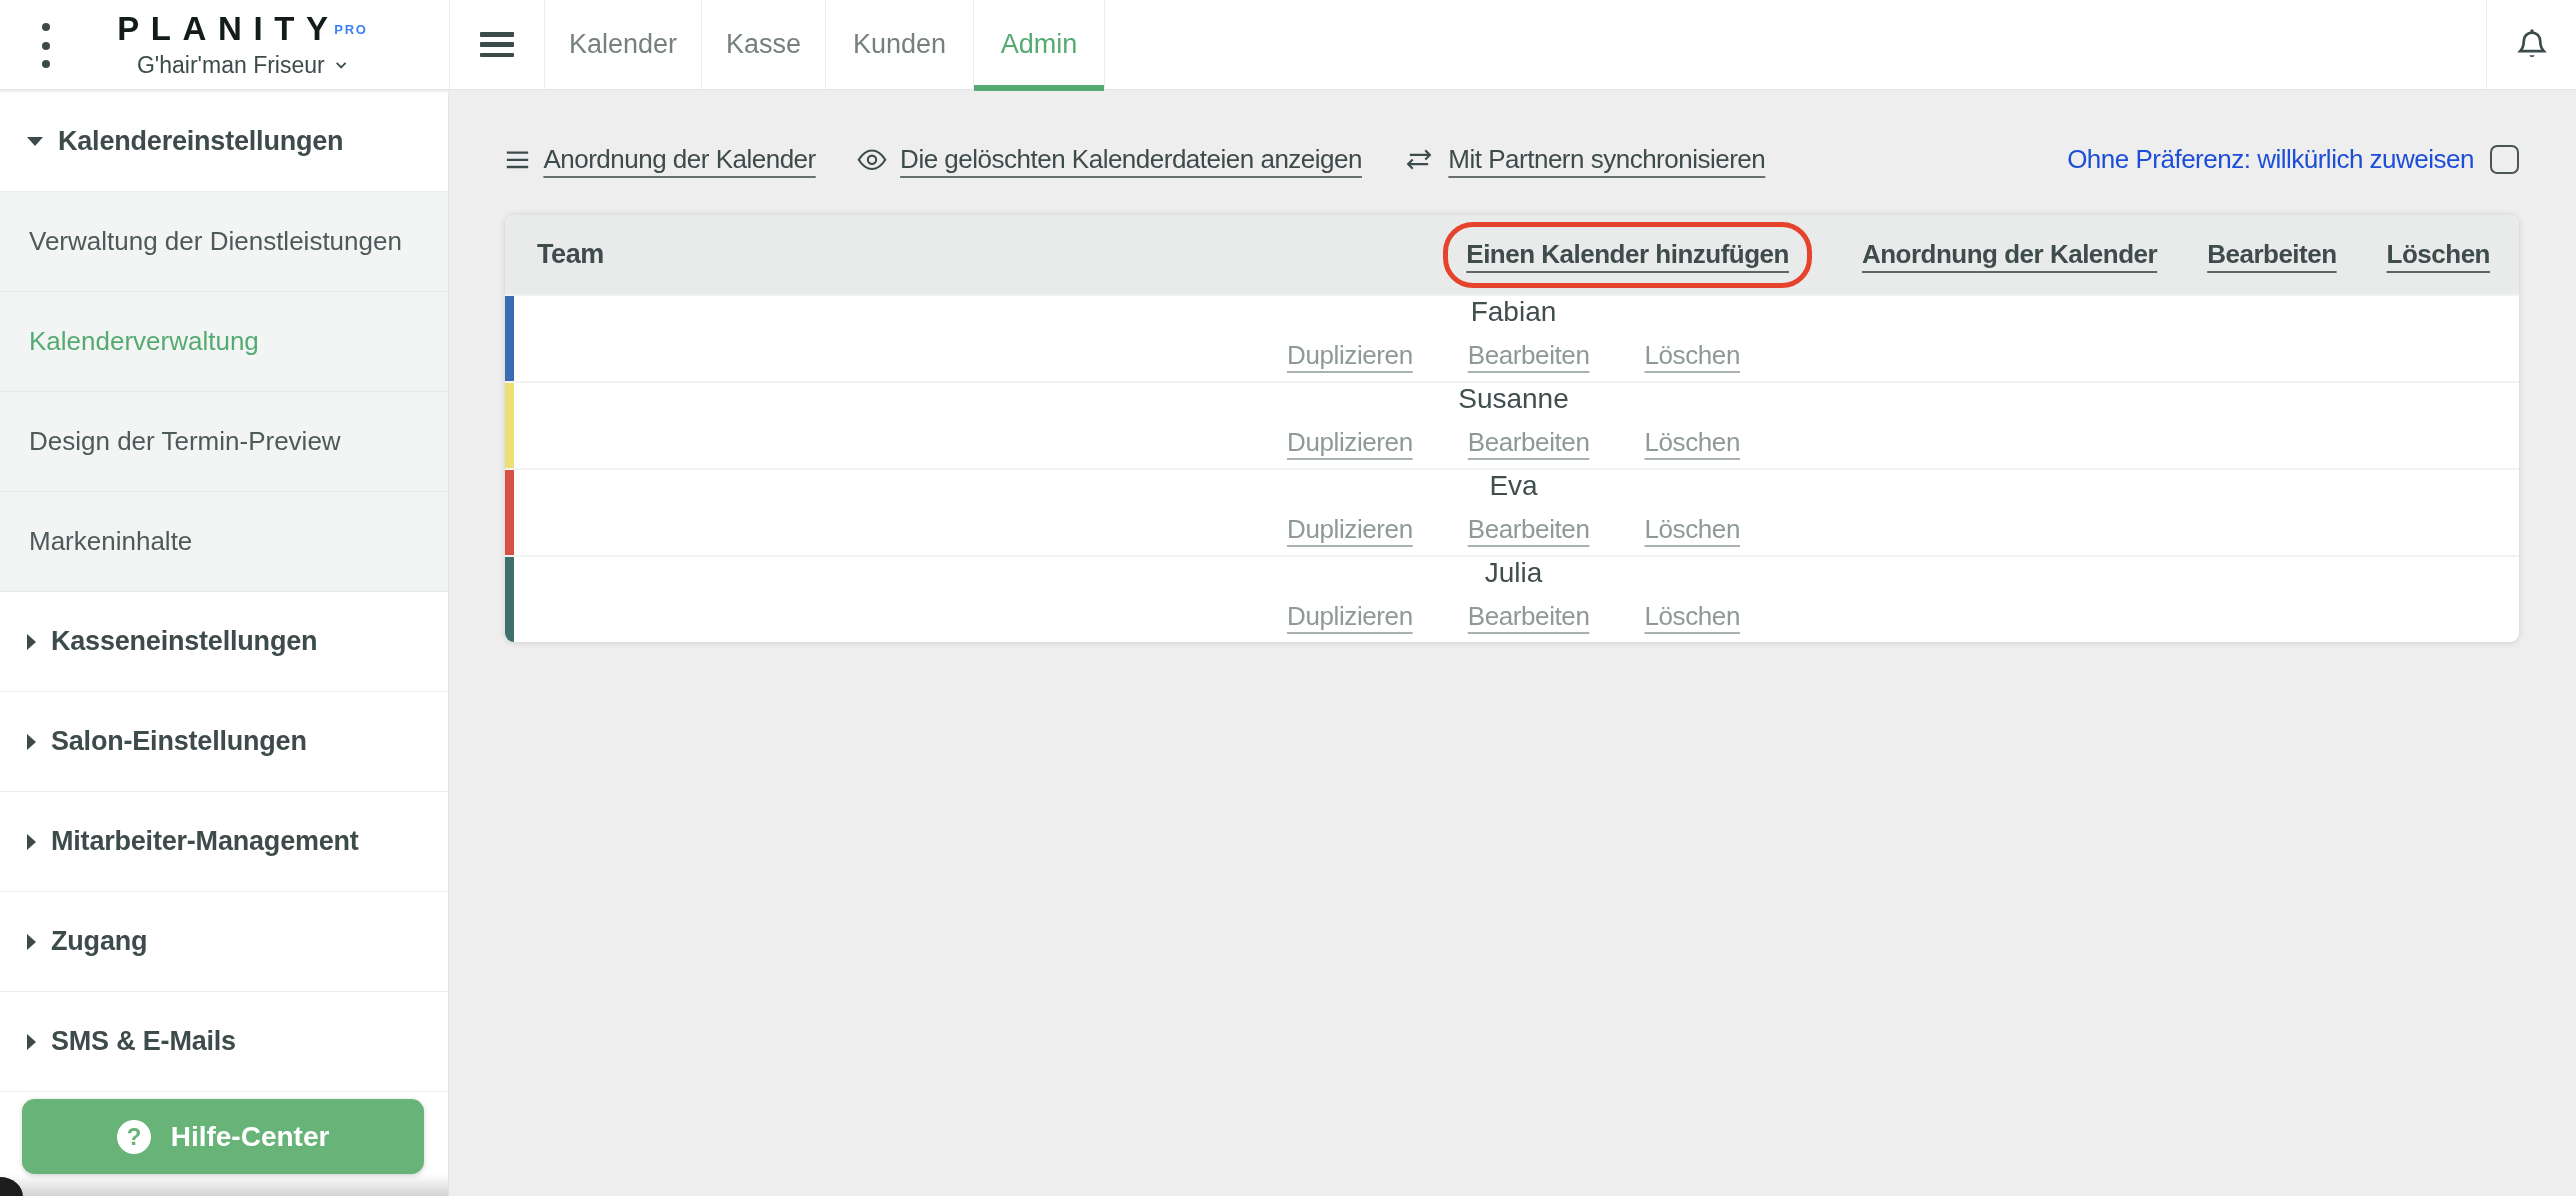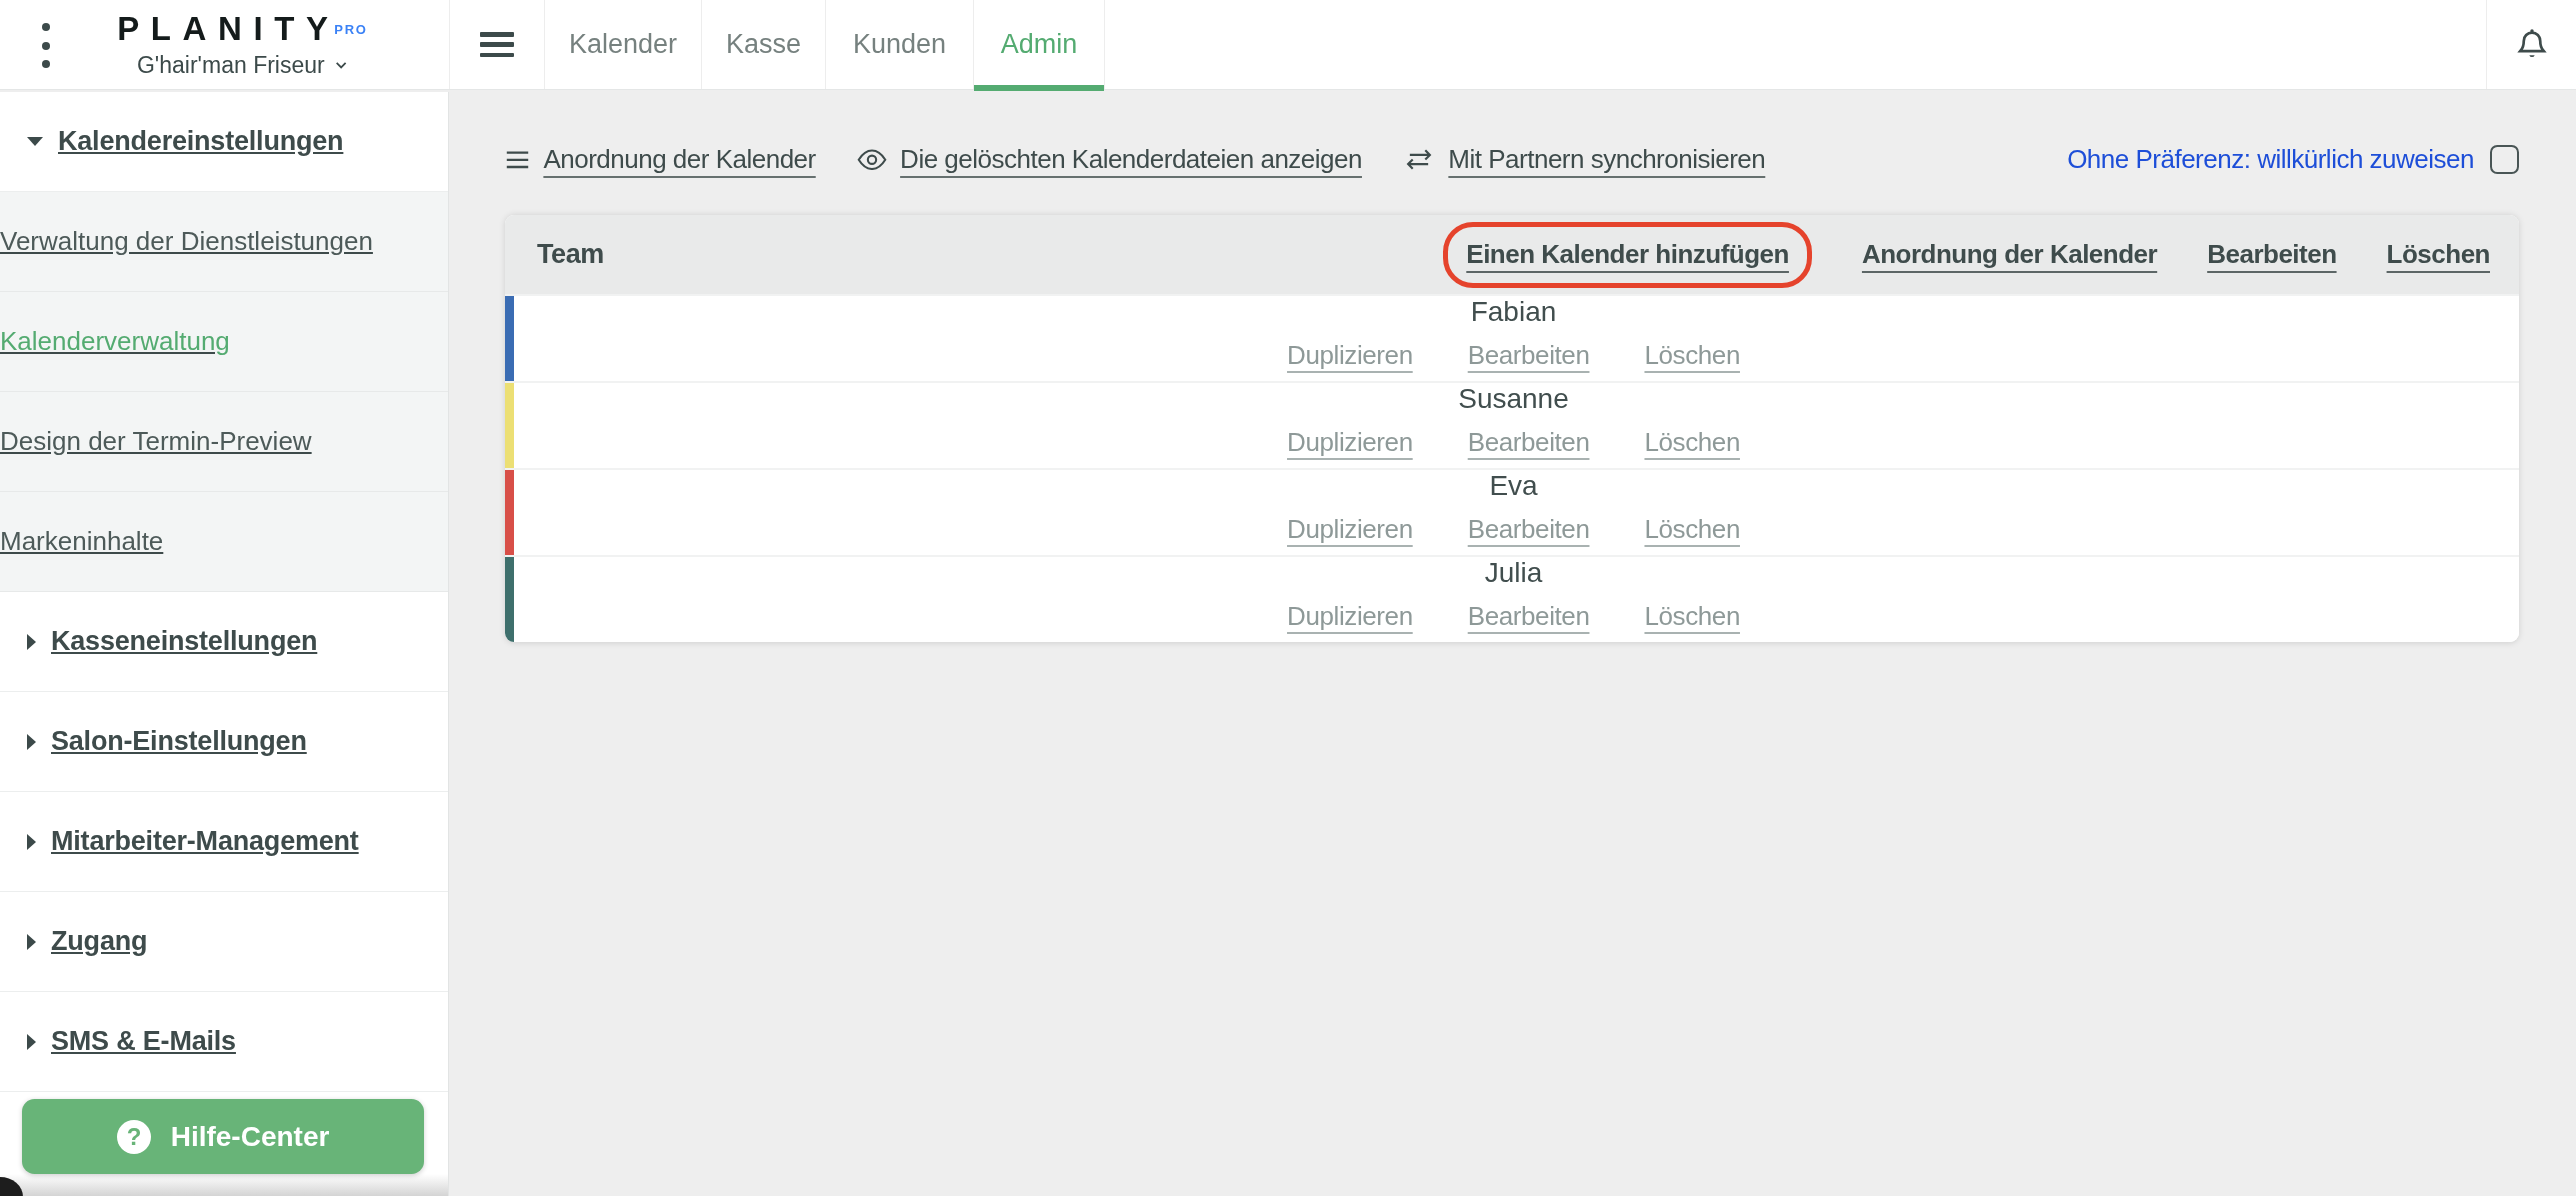--- a/index.html
+++ b/index.html
@@ -43,26 +43,26 @@
   .hdr-spacer { flex:1; }
   .bell-zone { width:90px; border-left:1.8px solid #ededed; display:flex; align-items:center; justify-content:center; }
   .bell { cursor:pointer; width:39px; height:39px; display:flex; align-items:center; justify-content:center;}
 
   
   aside {
     position:absolute; top:92px; left:0; bottom:0; width:449px;
     background:#ffffff; border-right:1.8px solid #e2e4e4; z-index:20;
   }
   .side-item { height:100px; display:flex; align-items:center; border-bottom:1.8px solid #eceeee;
-    cursor:pointer; background:#fff;text-decoration:underline; }
+    cursor:pointer; background:#fff; }
   .side-item .caret { margin-left:27px; margin-right:15px; width:0; height:0; }
   .caret.down { border-left:8px solid transparent; border-right:8px solid transparent; border-top:9.8px solid #3c4a4a; }
   .caret.right { border-top:8px solid transparent; border-bottom:8px solid transparent; border-left:9.8px solid #3c4a4a; }
   .side-item .lbl-group { font-size:27px; font-weight:700; color:#3e4b4b; letter-spacing:-0.2px;}
-  .side-item.sub { background:#f3f5f5; border-bottom:1.8px solid #e7e9e9; }
+  .side-item.sub { background:#f3f5f5; border-bottom:1.8px solid #e7e9e9; padding-left:29px; }
   .side-item.sub .lbl-sub { font-size:26px; font-weight:400; color:#4d5a59; }
   .side-item.sub.active .lbl-sub { color:var(--accent-green); }
 
   .help-btn {
     position:absolute; left:22.4px; right:24px; bottom:23px; height:75px;
     background:var(--button-green); border:none; border-radius:12.5px; cursor:pointer;
     display:flex; align-items:center; justify-content:center; gap:19.7px;
     color:#ffffff; font-size:28px; font-weight:700; font-family:inherit;
     box-shadow:0 1.8px 5.4px rgba(0,0,0,0.18);
   }

